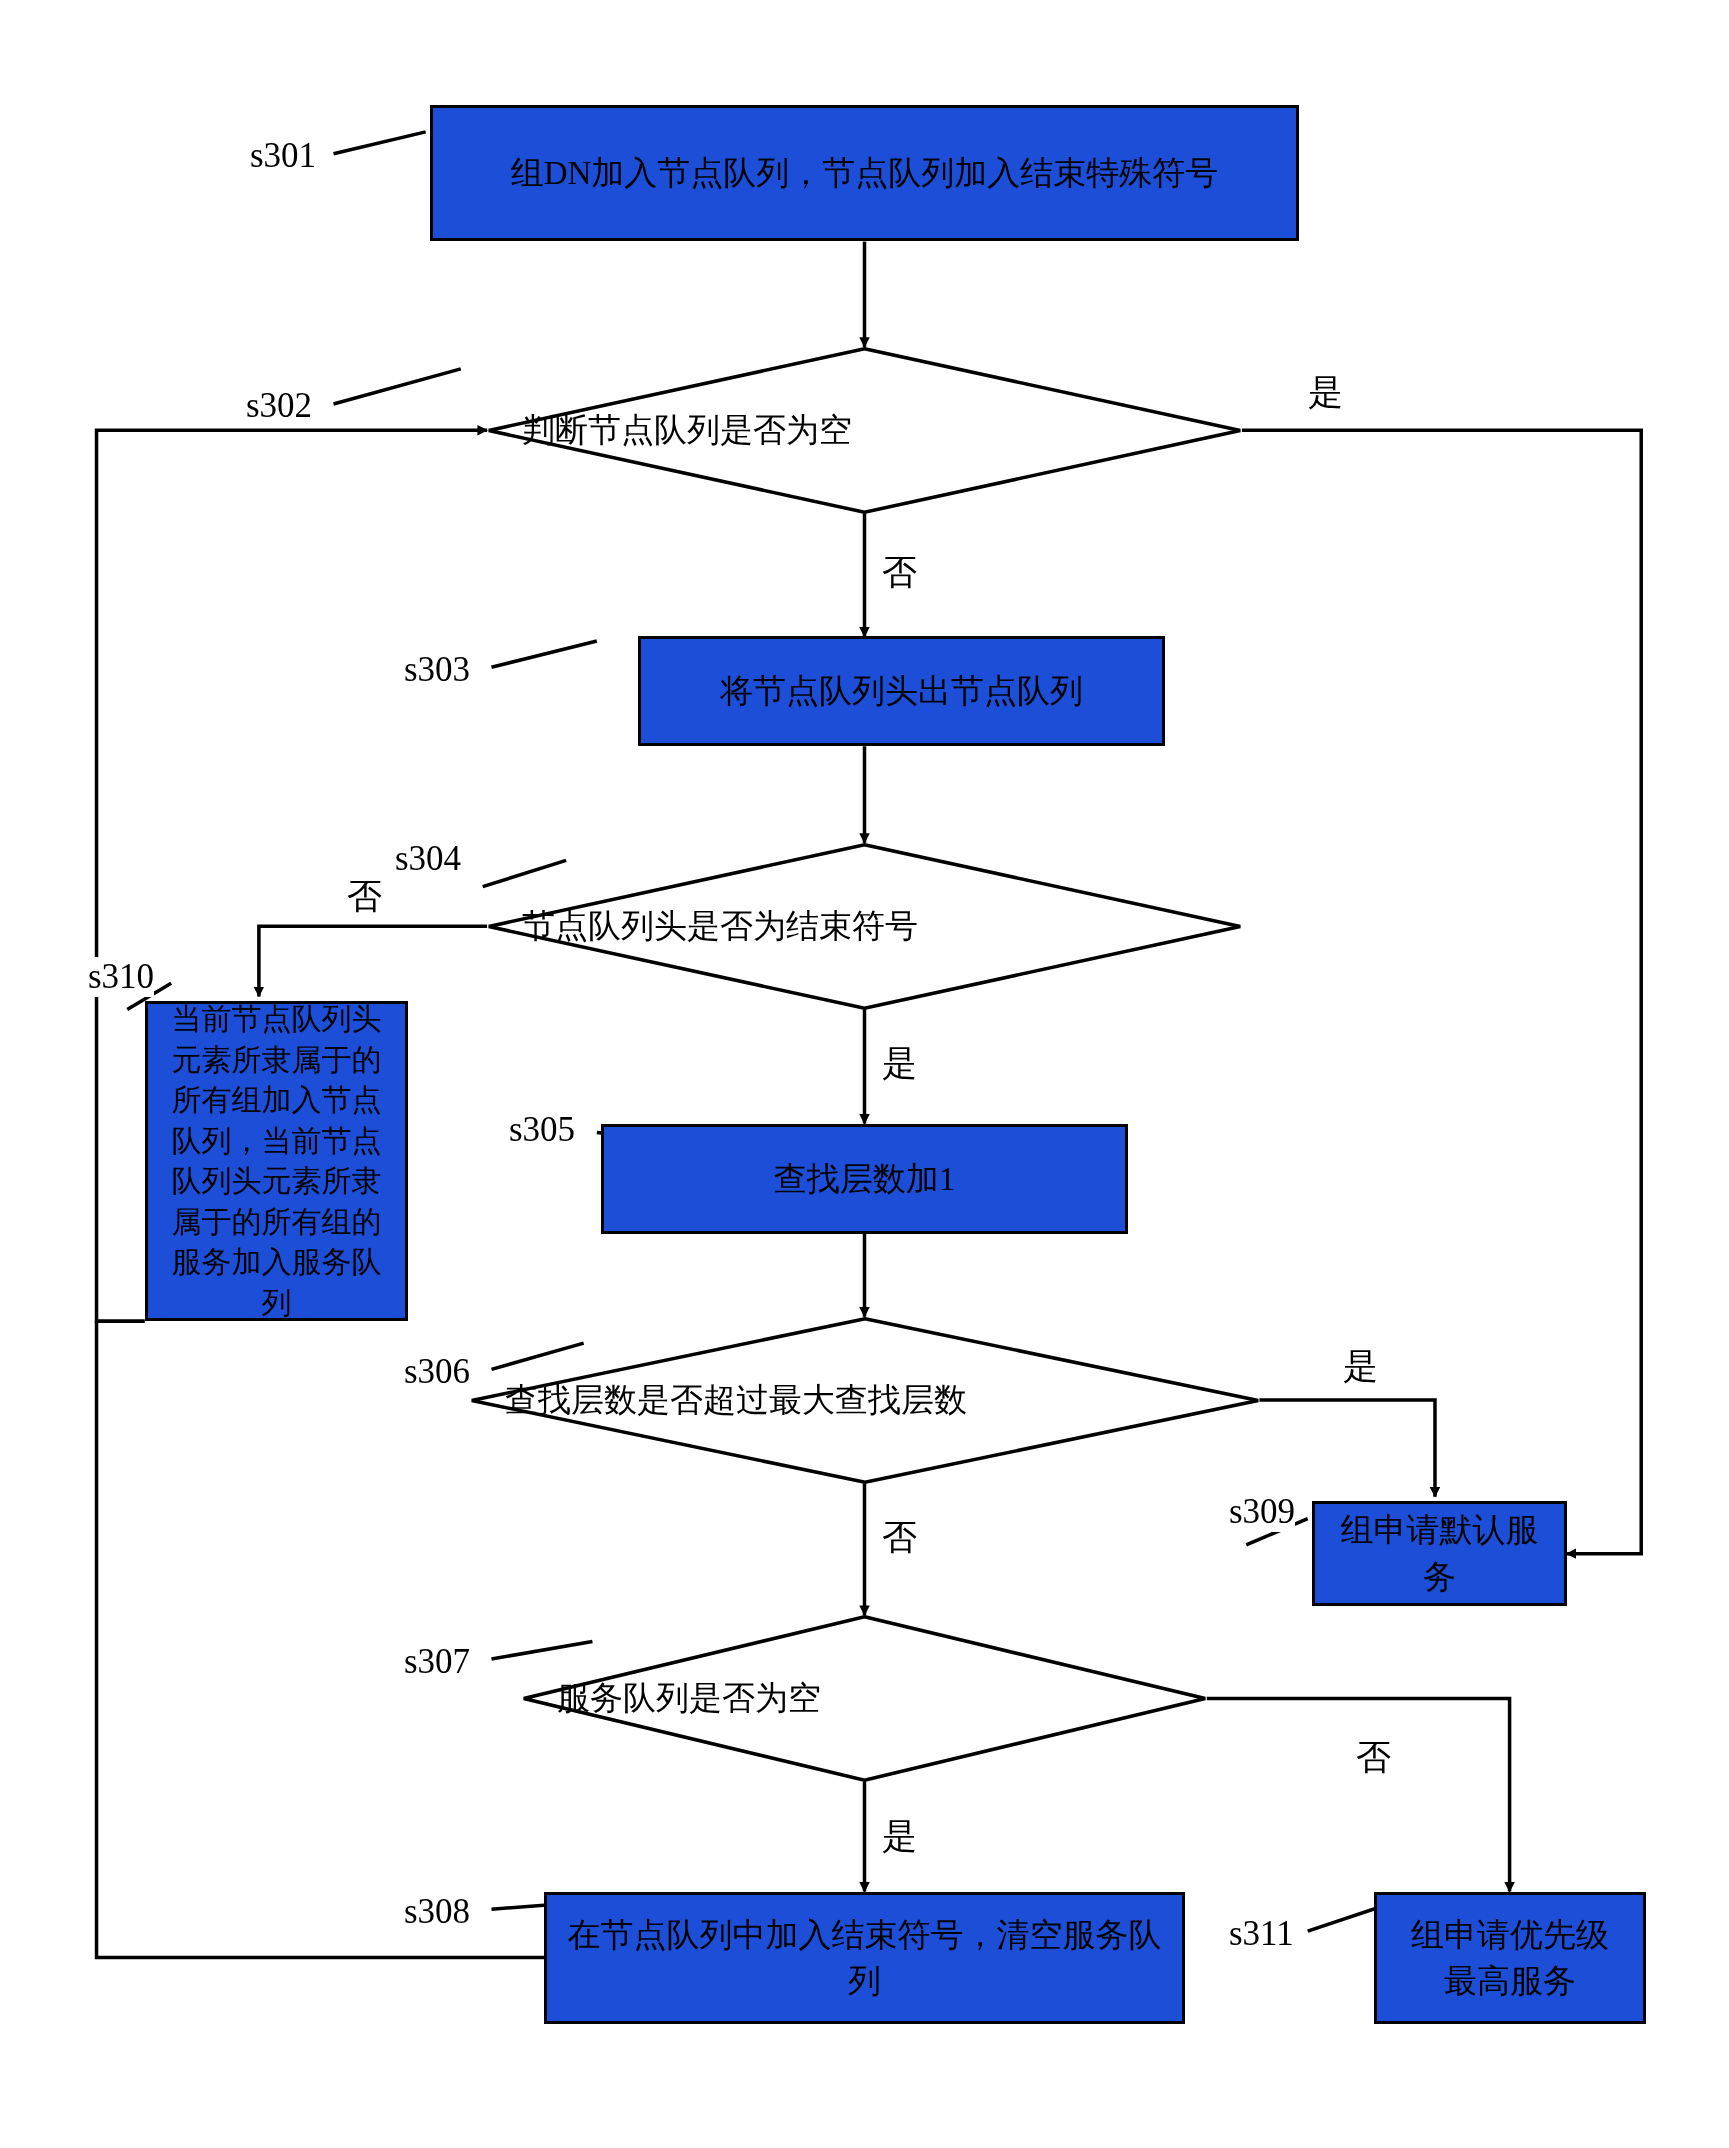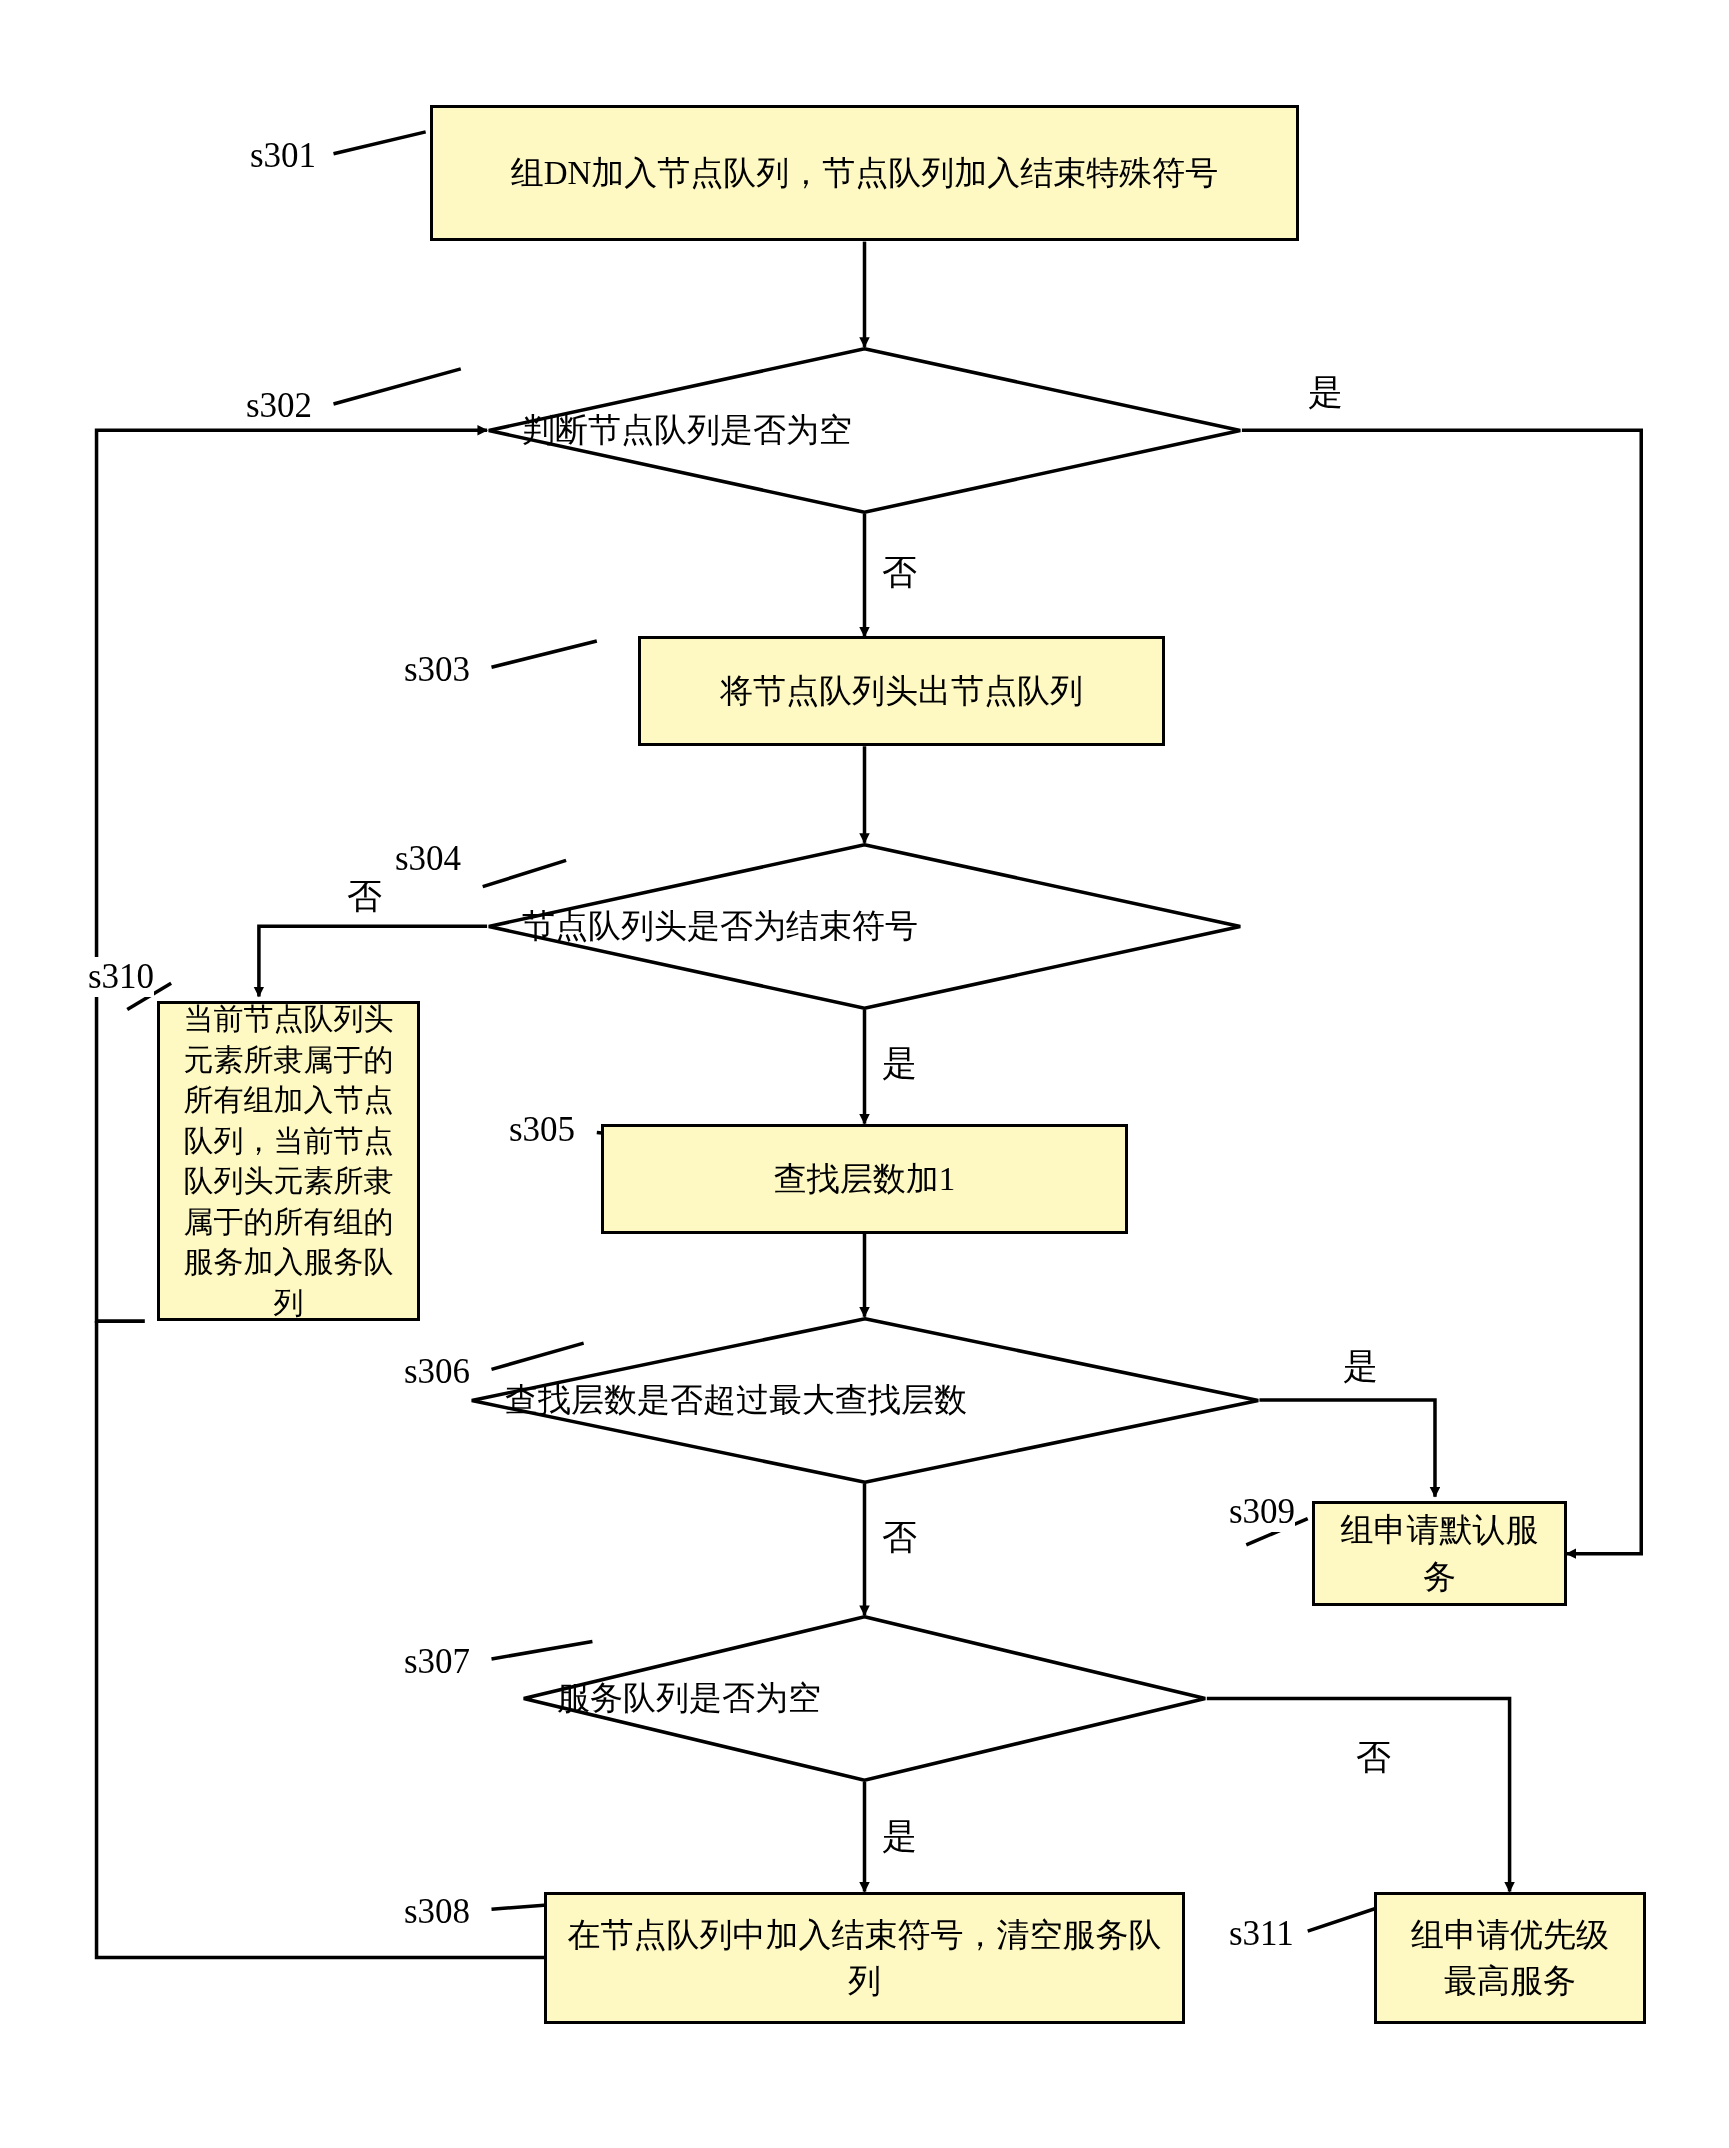--- a/index.html
+++ b/index.html
@@ -13,21 +13,21 @@
     position: relative;
   }
   .container {
     position: relative;
     width: 1729px;
     height: 2149px;
   }
   .rect {
     position: absolute;
     border: 3.5px solid #000;
-    background: #fef9c3;
+    background: #1d4ed8;
     display: flex;
     align-items: center;
     justify-content: center;
     text-align: center;
     font-size: 33px;
     line-height: 1.4;
     padding: 8.8px 17.6px;
   }
   .diamond {
     position: absolute;
@@ -147,21 +147,21 @@
   <div class="diamond" style="left:487px; top:843px; width:755px; height:167px;">
     <svg viewBox="0 0 860 190" preserveAspectRatio="none">
         <polygon points="430,2 858,95 430,188 2,95" fill="#fff" stroke="#000" stroke-width="4"></polygon>
       </svg>
     <div class="txt">节点队列头是否为结束符号</div>
   </div>
   <div class="label" style="left:395px; top:839px;"><span>s304</span></div>
   <div class="edge-label" style="left:347px; top:873px;"><span>否</span></div>
   <div class="edge-label" style="left:882px; top:1040px;"><span>是</span></div>
 
-  <div class="rect small-text" style="left:145px; top:1001px; width:263px; height:320px;margin-left:12px;">
+  <div class="rect small-text" style="left:145px; top:1001px; width:263px; height:320px;">
     <span>当前节点队列头元素所隶属于的所有组加入节点队列，当前节点队列头元素所隶属于的所有组的服务加入服务队列</span>
   </div>
   <div class="label" style="left:88px; top:957px;"><span>s310</span></div>
 
   <div class="rect" style="left:601px; top:1124px; width:527px; height:110px;">
     <span>查找层数加1</span>
   </div>
   <div class="label" style="left:509px; top:1110px;"><span>s305</span></div>
 
   <div class="diamond" style="left:470px; top:1317px; width:790px; height:167px;">

